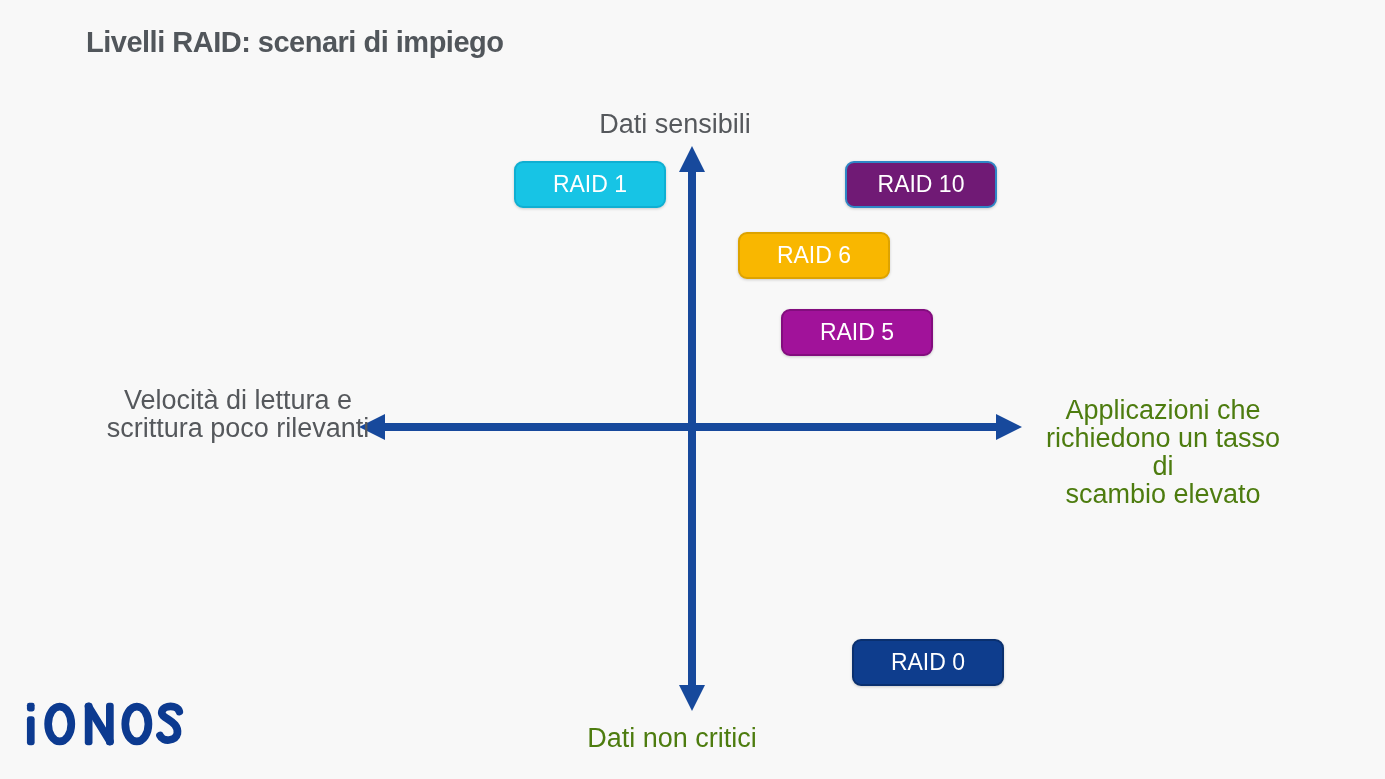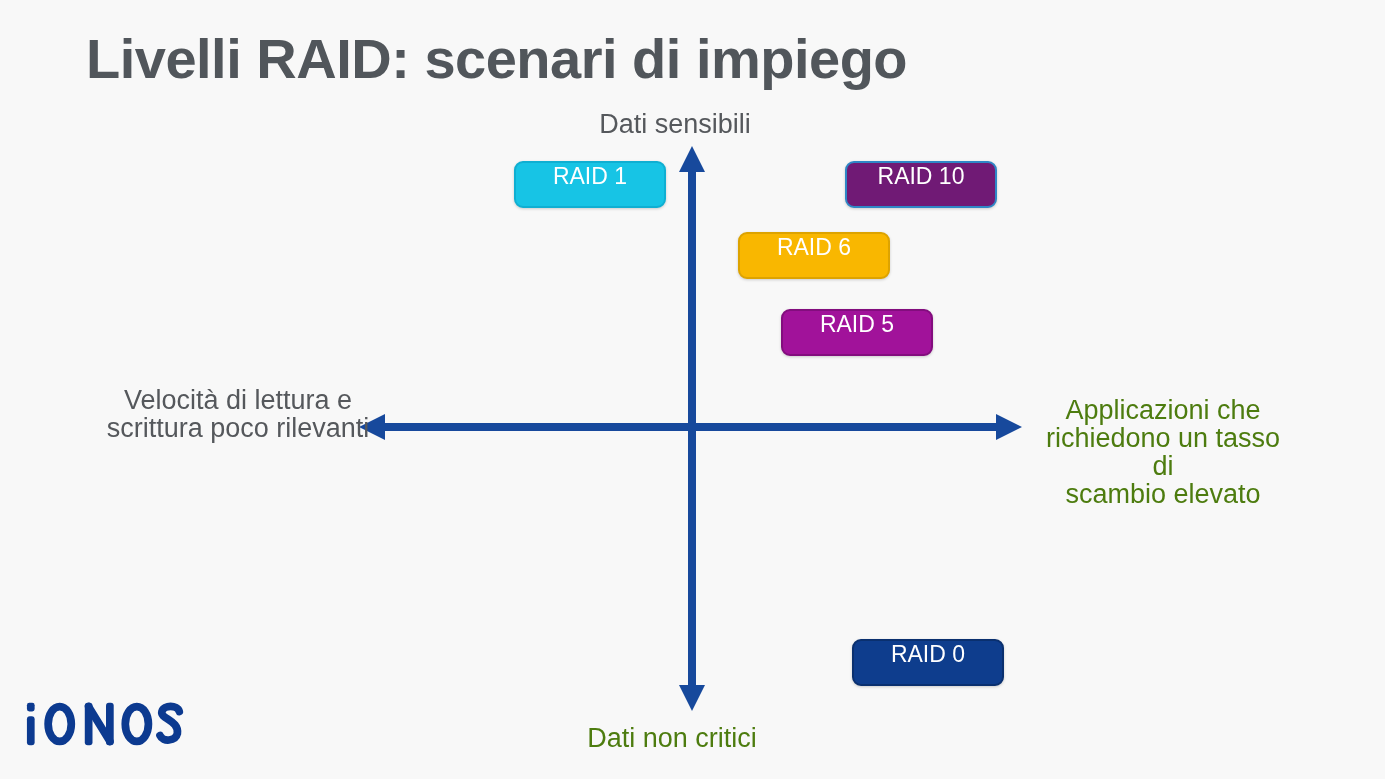--- a/index.html
+++ b/index.html
@@ -12,21 +12,21 @@
     height: 779px;
     background: #F8F8F8;
     overflow: hidden;
   }
 
   .page-title {
     position: absolute;
     left: 86px;
     top: 26px;
     margin: 0;
-    font-size: 56px;
+    font-size: 29px;
     font-weight: bold;
     letter-spacing: -0.5px;
     color: #51565B;
     white-space: nowrap;
   }
 
   .axes-svg {
     position: absolute;
     left: 0;
     top: 0;
@@ -48,20 +48,21 @@
   .axis-label--right  { left: 1032px; top: 396px; width: 262px; }
 
   .raid-box {
     position: absolute;
     width: 152px;
     height: 47px;
     box-sizing: border-box;
     border: 2px solid transparent;
     border-radius: 9px;
     display: flex;
+    align-items: center;
     justify-content: center;
     color: #FFFFFF;
     font-size: 23px;
     box-shadow: 0 1px 3px rgba(0,0,0,0.18);
   }
   .raid-box--1  { left: 514px; top: 161px; }
   .raid-box--10 { left: 845px; top: 161px; }
   .raid-box--6  { left: 738px; top: 232px; }
   .raid-box--5  { left: 781px; top: 309px; }
   .raid-box--0  { left: 852px; top: 639px; }

